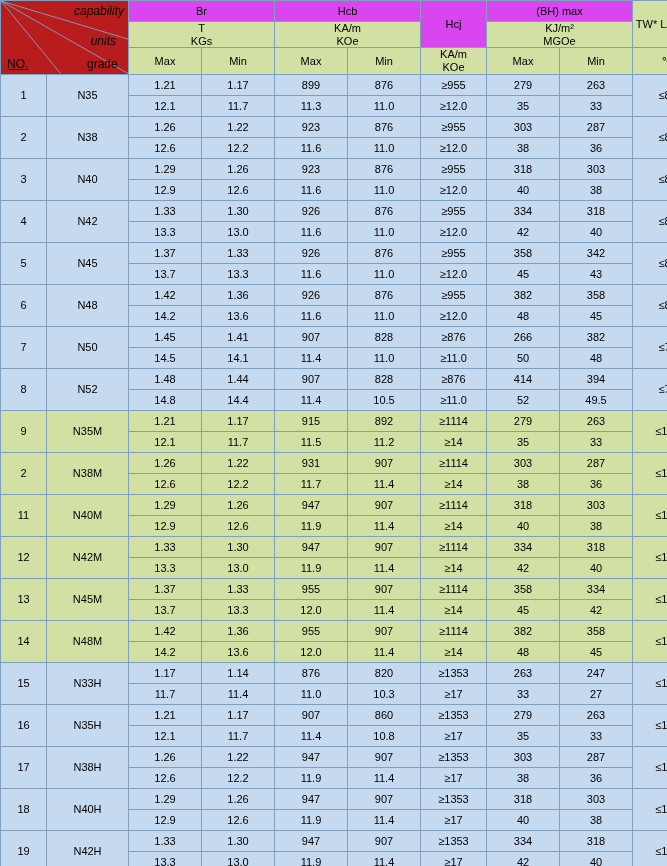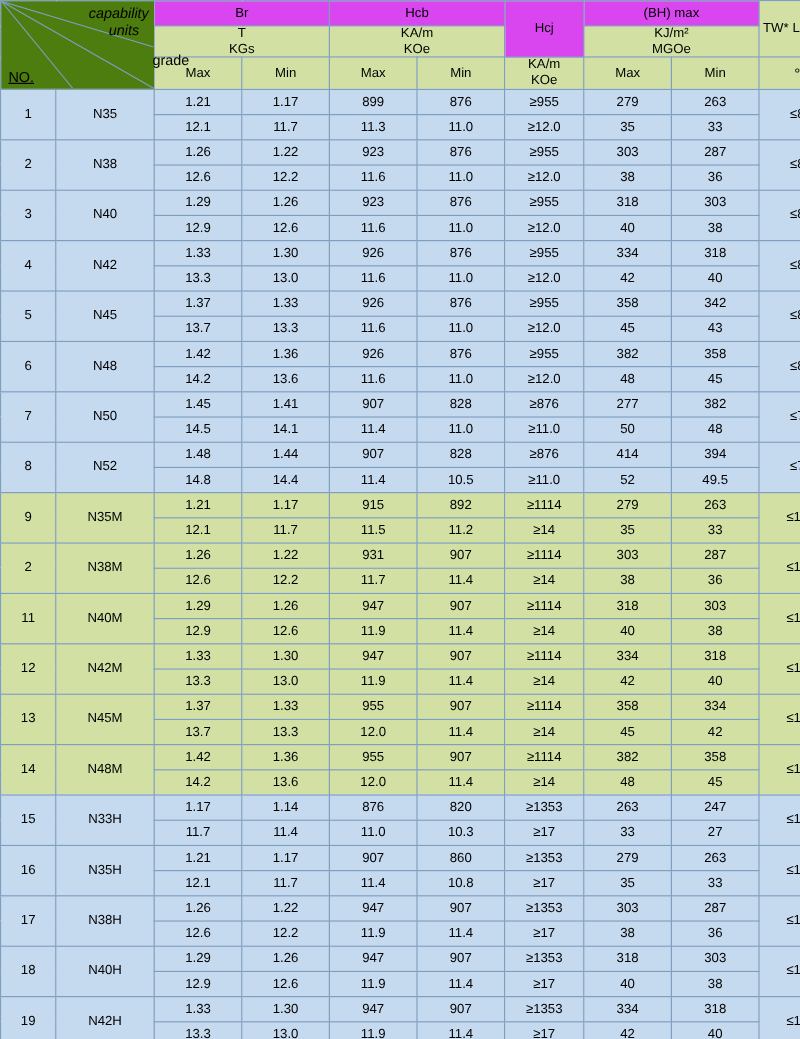--- a/index.html
+++ b/index.html
@@ -43,56 +43,55 @@
   
   .hdr-green {
     background: #d946ef;
     font-size: 12px;
   }
   .hdr-green2 {
     background: #d2e0a4;
     font-size: 11px;
   }
   .corner {
-    background: #4d7c0f;
+    background: #b91c1c;
     position: relative;
     padding: 0;
   }
   .corner svg {
     position: absolute;
     left: 0; top: 0;
     width: 100%; height: 100%;
   }
   .corner .lbl-cap {
     position: absolute;
     right: 4px;
     top: 3px;
     font-size: 12px;
     font-style: italic;
   }
   .corner .lbl-units {
     position: absolute;
     right: 12px;
-    top: 17px;
+    top: 33px;
     font-size: 12px;
     font-style: italic;
   }
   .corner .lbl-no {
     position: absolute;
     left: 6px;
     bottom: 3px;
     font-size: 12px;
     text-decoration: underline;
   }
   .corner .lbl-grade {
     position: absolute;
     left: 86px;
-    bottom: 17px;
+    bottom: 3px;
     font-size: 12px;
-    margin-left: 40px;
   }
   .sub2 { line-height: 1.15; }
   .sub2 .l1 { display: block; }
   .sub2 .l2 { display: block; }
 
   
   tr.blue td { background: #c5d9ef; }
   tr.green td { background: #d2e0a4; }
 
   .no-cell, .grade-cell {
@@ -296,21 +295,21 @@
         <td class="val">45</td>
       </tr>
       <tr class="blue">
         <td rowspan="2" class="no-cell">7</td>
         <td rowspan="2" class="grade-cell">N50</td>
         <td class="val">1.45</td>
         <td class="val">1.41</td>
         <td class="val">907</td>
         <td class="val">828</td>
         <td class="val">≥876</td>
-        <td class="val">277</td>
+        <td class="val">266</td>
         <td class="val">382</td>
         <td rowspan="2" class="tw-cell">≤70</td>
       </tr>
       <tr class="blue">
         <td class="val">14.5</td>
         <td class="val">14.1</td>
         <td class="val">11.4</td>
         <td class="val">11.0</td>
         <td class="val">≥11.0</td>
         <td class="val">50</td>

